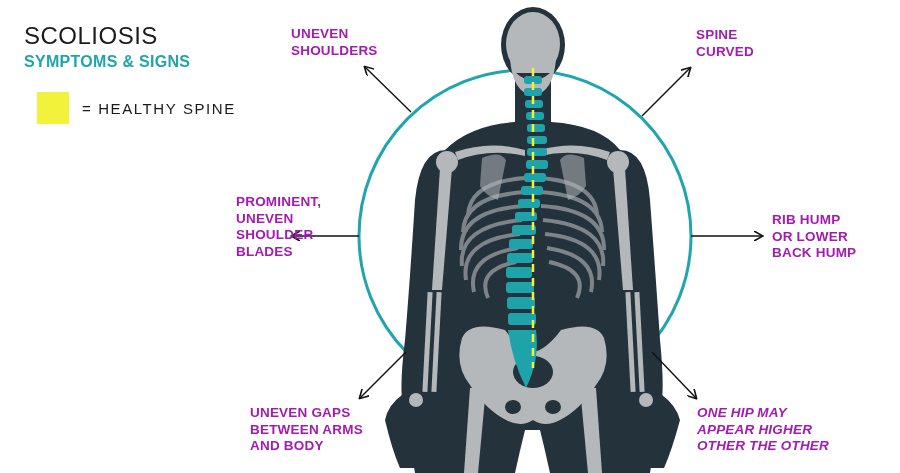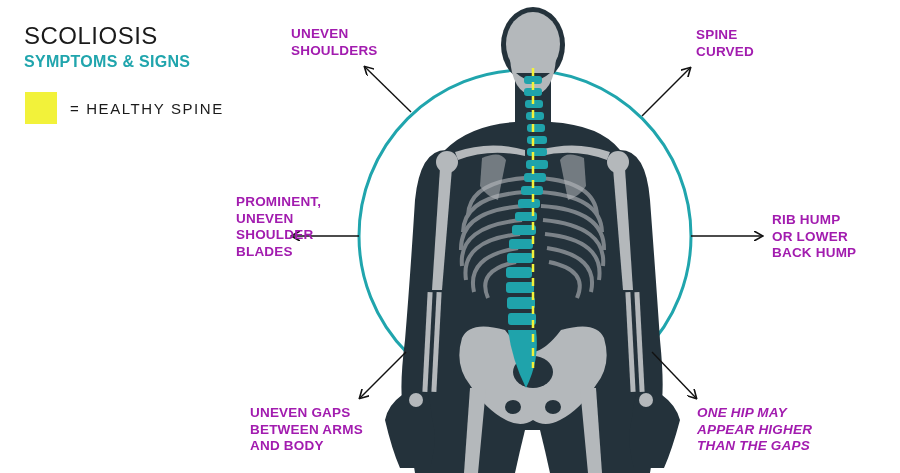--- a/index.html
+++ b/index.html
@@ -2,21 +2,21 @@
 <html><head>
 <meta charset="utf-8">
 <style>
   html, body { margin:0; padding:0; background:#ffffff; }
   body { width:900px; height:473px; position:relative; overflow:hidden;
          font-family:"Liberation Sans", sans-serif; }
   .title { position:absolute; left:24px; top:22px; font-size:24px; color:#1a1a1a;
            letter-spacing:0.5px; font-weight:normal; }
   .subtitle { position:absolute; left:24px; top:53px; font-size:16px; color:#20a5ad;
               font-weight:bold; letter-spacing:0.3px; }
-  .legend { position:absolute; left:25px; top:92px; display:flex; align-items:center; }
+  .legend { position:absolute; left:37px; top:92px; display:flex; align-items:center; }
   .legend-swatch { width:32px; height:32px; background:#f2f23a; }
   .legend-label { margin-left:13px; font-size:15px; color:#1a1a1a; letter-spacing:1.6px; }
   .label { position:absolute; color:#a21caf; font-weight:bold; font-size:13.5px;
            line-height:16.5px; letter-spacing:0.2px; }
   .label span { display:block; }
   svg.art { position:absolute; left:0; top:0; }
 </style>
 </head>
 <body>
 
@@ -180,14 +180,14 @@
 
 <div class="label" style="left:250px; top:405px;">
   <span>UNEVEN GAPS</span>
   <span>BETWEEN ARMS</span>
   <span>AND BODY</span>
 </div>
 
 <div class="label" style="left:697px; top:405px;font-style:italic;">
   <span>ONE HIP MAY</span>
   <span>APPEAR HIGHER</span>
-  <span>THAN THE GAPS</span>
+  <span>OTHER THE OTHER</span>
 </div>
 
 </body></html>

